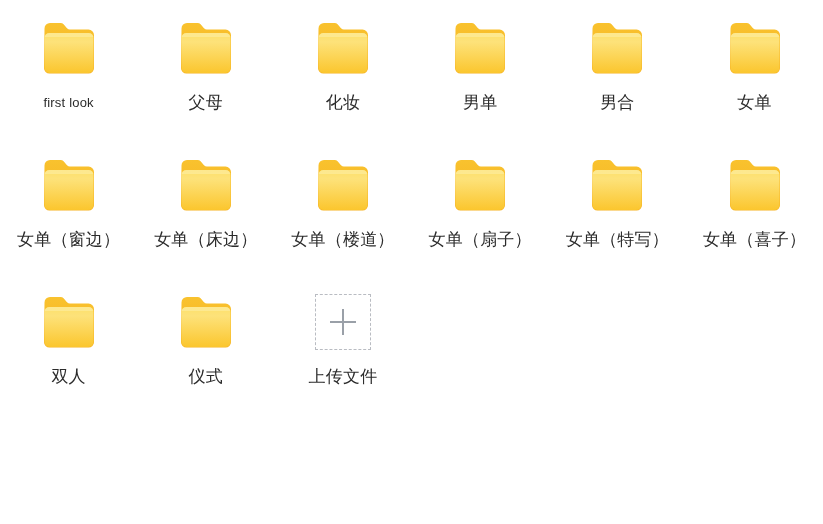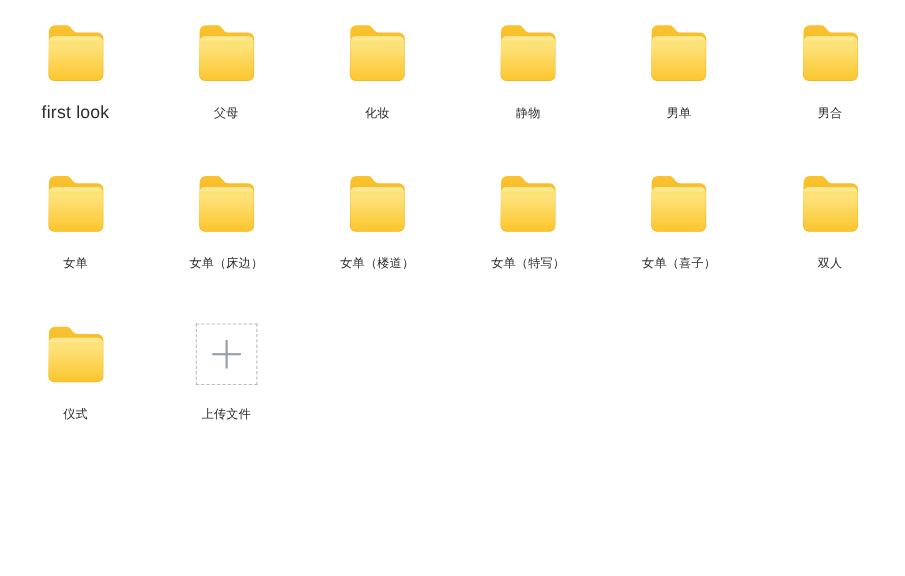--- a/index.html
+++ b/index.html
@@ -90,30 +90,30 @@
   .plus-icon::after {
     top: 0;
     left: 12px;
     width: 2px;
     height: 26px;
   }
 
   
   .cell-label {
     margin-top: 18px;
-    font-size: 16px;
+    font-size: 13px;
     line-height: 18px;
     color: #2b2b2b;
     text-align: center;
     white-space: nowrap;
     letter-spacing: 0.2px;
   }
   .cell-label.cjk {
     font-family: Liberation Sans, sans-serif;
-    font-size: 11px;
+    font-size: 17px;
   }
 </style>
 </head>
 <body>
 
 <div id="folder-grid">
   <div class="grid-inner">
       <div class="cell">
         <div class="folder-icon">
       <svg viewBox="0 0 58 56" xmlns="http://www.w3.org/2000/svg" aria-hidden="true">
@@ -234,61 +234,20 @@
                  z" fill="url(#gf4)"></path>
         <path d="M9.6 13.0 h38.8 a5.0 5.0 0 0 1 4.9 4.1 H4.7 a5.0 5.0 0 0 1 4.9 -4.1 z" fill="#FCEB9B" opacity="0.75"></path>
       </svg>
         </div>
         <div class="cell-label cjk">化妆</div>
       </div>
       <div class="cell">
         <div class="folder-icon">
       <svg viewBox="0 0 58 56" xmlns="http://www.w3.org/2000/svg" aria-hidden="true">
         <defs>
-          <linearGradient id="gb5" x1="0" y1="0" x2="0" y2="1">
-            <stop offset="0%" stop-color="#F9C22E"></stop>
-            <stop offset="100%" stop-color="#F6B221"></stop>
-          </linearGradient>
-          <linearGradient id="gf5" x1="0" y1="0" x2="0" y2="1">
-            <stop offset="0%" stop-color="#FDE06A"></stop>
-            <stop offset="22%" stop-color="#FDE27A"></stop>
-            <stop offset="100%" stop-color="#FBC62E"></stop>
-          </linearGradient>
-        </defs>
-        <path d="M4.5 8.5
-                 a5.5 5.5 0 0 1 5.5-5.5
-                 h10.6
-                 a4 4 0 0 1 3.0 1.35
-                 l3.4 3.9
-                 a4 4 0 0 0 3.0 1.35
-                 h18.5
-                 a5.5 5.5 0 0 1 5.5 5.5
-                 v33
-                 a5.5 5.5 0 0 1 -5.5 5.5
-                 h-39
-                 a5.5 5.5 0 0 1 -5.5 -5.5
-                 z" fill="url(#gb5)"></path>
-        <path d="M4.5 18.0
-                 a5.0 5.0 0 0 1 5.0 -5.0
-                 h39
-                 a5.0 5.0 0 0 1 5.0 5.0
-                 v29.5
-                 a5.5 5.5 0 0 1 -5.5 5.5
-                 h-38
-                 a5.5 5.5 0 0 1 -5.5 -5.5
-                 z" fill="url(#gf5)"></path>
-        <path d="M9.6 13.0 h38.8 a5.0 5.0 0 0 1 4.9 4.1 H4.7 a5.0 5.0 0 0 1 4.9 -4.1 z" fill="#FCEB9B" opacity="0.75"></path>
-      </svg>
-        </div>
-        <div class="cell-label cjk">静物</div>
-      </div>
-      <div class="cell">
-        <div class="folder-icon">
-      <svg viewBox="0 0 58 56" xmlns="http://www.w3.org/2000/svg" aria-hidden="true">
-        <defs>
           <linearGradient id="gb6" x1="0" y1="0" x2="0" y2="1">
             <stop offset="0%" stop-color="#F9C22E"></stop>
             <stop offset="100%" stop-color="#F6B221"></stop>
           </linearGradient>
           <linearGradient id="gf6" x1="0" y1="0" x2="0" y2="1">
             <stop offset="0%" stop-color="#FDE06A"></stop>
             <stop offset="22%" stop-color="#FDE27A"></stop>
             <stop offset="100%" stop-color="#FBC62E"></stop>
           </linearGradient>
         </defs>
@@ -398,20 +357,61 @@
                  z" fill="url(#gf8)"></path>
         <path d="M9.6 13.0 h38.8 a5.0 5.0 0 0 1 4.9 4.1 H4.7 a5.0 5.0 0 0 1 4.9 -4.1 z" fill="#FCEB9B" opacity="0.75"></path>
       </svg>
         </div>
         <div class="cell-label cjk">女单</div>
       </div>
       <div class="cell">
         <div class="folder-icon">
       <svg viewBox="0 0 58 56" xmlns="http://www.w3.org/2000/svg" aria-hidden="true">
         <defs>
+          <linearGradient id="gb9" x1="0" y1="0" x2="0" y2="1">
+            <stop offset="0%" stop-color="#F9C22E"></stop>
+            <stop offset="100%" stop-color="#F6B221"></stop>
+          </linearGradient>
+          <linearGradient id="gf9" x1="0" y1="0" x2="0" y2="1">
+            <stop offset="0%" stop-color="#FDE06A"></stop>
+            <stop offset="22%" stop-color="#FDE27A"></stop>
+            <stop offset="100%" stop-color="#FBC62E"></stop>
+          </linearGradient>
+        </defs>
+        <path d="M4.5 8.5
+                 a5.5 5.5 0 0 1 5.5-5.5
+                 h10.6
+                 a4 4 0 0 1 3.0 1.35
+                 l3.4 3.9
+                 a4 4 0 0 0 3.0 1.35
+                 h18.5
+                 a5.5 5.5 0 0 1 5.5 5.5
+                 v33
+                 a5.5 5.5 0 0 1 -5.5 5.5
+                 h-39
+                 a5.5 5.5 0 0 1 -5.5 -5.5
+                 z" fill="url(#gb9)"></path>
+        <path d="M4.5 18.0
+                 a5.0 5.0 0 0 1 5.0 -5.0
+                 h39
+                 a5.0 5.0 0 0 1 5.0 5.0
+                 v29.5
+                 a5.5 5.5 0 0 1 -5.5 5.5
+                 h-38
+                 a5.5 5.5 0 0 1 -5.5 -5.5
+                 z" fill="url(#gf9)"></path>
+        <path d="M9.6 13.0 h38.8 a5.0 5.0 0 0 1 4.9 4.1 H4.7 a5.0 5.0 0 0 1 4.9 -4.1 z" fill="#FCEB9B" opacity="0.75"></path>
+      </svg>
+        </div>
+        <div class="cell-label cjk">女单（窗边）</div>
+      </div>
+      <div class="cell">
+        <div class="folder-icon">
+      <svg viewBox="0 0 58 56" xmlns="http://www.w3.org/2000/svg" aria-hidden="true">
+        <defs>
           <linearGradient id="gb10" x1="0" y1="0" x2="0" y2="1">
             <stop offset="0%" stop-color="#F9C22E"></stop>
             <stop offset="100%" stop-color="#F6B221"></stop>
           </linearGradient>
           <linearGradient id="gf10" x1="0" y1="0" x2="0" y2="1">
             <stop offset="0%" stop-color="#FDE06A"></stop>
             <stop offset="22%" stop-color="#FDE27A"></stop>
             <stop offset="100%" stop-color="#FBC62E"></stop>
           </linearGradient>
         </defs>
@@ -475,20 +475,61 @@
                  a5.0 5.0 0 0 1 5.0 5.0
                  v29.5
                  a5.5 5.5 0 0 1 -5.5 5.5
                  h-38
                  a5.5 5.5 0 0 1 -5.5 -5.5
                  z" fill="url(#gf11)"></path>
         <path d="M9.6 13.0 h38.8 a5.0 5.0 0 0 1 4.9 4.1 H4.7 a5.0 5.0 0 0 1 4.9 -4.1 z" fill="#FCEB9B" opacity="0.75"></path>
       </svg>
         </div>
         <div class="cell-label cjk">女单（楼道）</div>
+      </div>
+      <div class="cell">
+        <div class="folder-icon">
+      <svg viewBox="0 0 58 56" xmlns="http://www.w3.org/2000/svg" aria-hidden="true">
+        <defs>
+          <linearGradient id="gb12" x1="0" y1="0" x2="0" y2="1">
+            <stop offset="0%" stop-color="#F9C22E"></stop>
+            <stop offset="100%" stop-color="#F6B221"></stop>
+          </linearGradient>
+          <linearGradient id="gf12" x1="0" y1="0" x2="0" y2="1">
+            <stop offset="0%" stop-color="#FDE06A"></stop>
+            <stop offset="22%" stop-color="#FDE27A"></stop>
+            <stop offset="100%" stop-color="#FBC62E"></stop>
+          </linearGradient>
+        </defs>
+        <path d="M4.5 8.5
+                 a5.5 5.5 0 0 1 5.5-5.5
+                 h10.6
+                 a4 4 0 0 1 3.0 1.35
+                 l3.4 3.9
+                 a4 4 0 0 0 3.0 1.35
+                 h18.5
+                 a5.5 5.5 0 0 1 5.5 5.5
+                 v33
+                 a5.5 5.5 0 0 1 -5.5 5.5
+                 h-39
+                 a5.5 5.5 0 0 1 -5.5 -5.5
+                 z" fill="url(#gb12)"></path>
+        <path d="M4.5 18.0
+                 a5.0 5.0 0 0 1 5.0 -5.0
+                 h39
+                 a5.0 5.0 0 0 1 5.0 5.0
+                 v29.5
+                 a5.5 5.5 0 0 1 -5.5 5.5
+                 h-38
+                 a5.5 5.5 0 0 1 -5.5 -5.5
+                 z" fill="url(#gf12)"></path>
+        <path d="M9.6 13.0 h38.8 a5.0 5.0 0 0 1 4.9 4.1 H4.7 a5.0 5.0 0 0 1 4.9 -4.1 z" fill="#FCEB9B" opacity="0.75"></path>
+      </svg>
+        </div>
+        <div class="cell-label cjk">女单（扇子）</div>
       </div>
       <div class="cell">
         <div class="folder-icon">
       <svg viewBox="0 0 58 56" xmlns="http://www.w3.org/2000/svg" aria-hidden="true">
         <defs>
           <linearGradient id="gb13" x1="0" y1="0" x2="0" y2="1">
             <stop offset="0%" stop-color="#F9C22E"></stop>
             <stop offset="100%" stop-color="#F6B221"></stop>
           </linearGradient>
           <linearGradient id="gf13" x1="0" y1="0" x2="0" y2="1">

